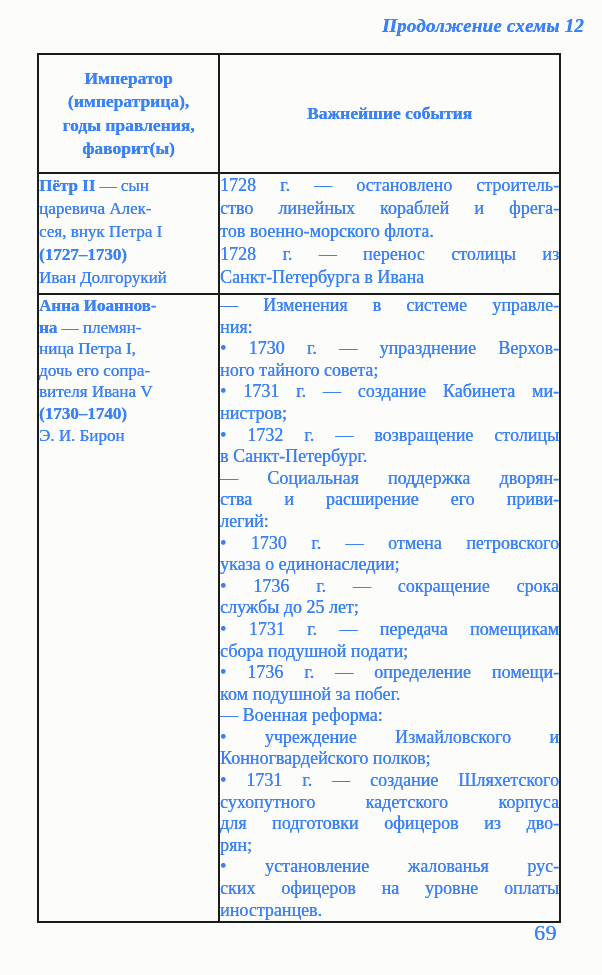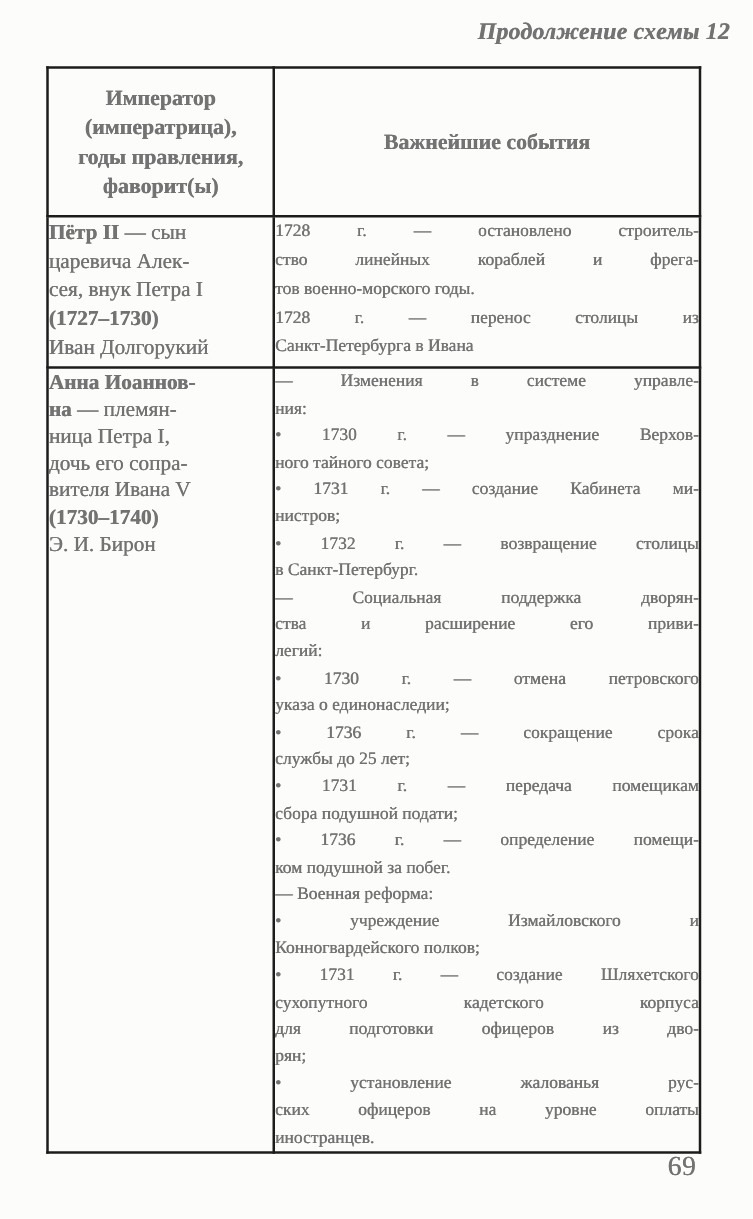--- a/index.html
+++ b/index.html
@@ -2,21 +2,21 @@
 <html><head>
 <meta charset="utf-8">
 <style>
   html, body { margin: 0; padding: 0; background: #ffffff; }
   .page {
     position: relative;
     width: 602px;
     height: 975px;
     background: #fcfcfa;
     font-family: "Liberation Serif", "DejaVu Serif", serif;
-    color: #737373;
+    color: #3b82f6;
     overflow: hidden;
     text-shadow: 0.3px 0 0 currentColor; 
   }
   .note {
     position: absolute;
     top: 15px;
     right: 18px;
     font-style: italic;
     font-weight: bold;
     font-size: 19px;
@@ -40,21 +40,21 @@
   thead tr { height: 119px; }
   th {
     font-weight: bold;
     font-size: 17.5px;
     text-align: center;
     vertical-align: middle !important;
   }
   .hline { line-height: 23.2px; }
   tbody tr.row-0 { height: 121px; }
   .ruler-cell { padding: 6px 6px 0 12px; font-size: 17px; }
-  .events-cell { padding: 6px 8px 0 9px; font-size: 14px; }
+  .events-cell { padding: 6px 8px 0 9px; font-size: 18px; }
   .row-0 .rline, .row-0 .eline { line-height: 23px; }
   .row-1 .rline, .row-1 .eline { line-height: 21.6px; }
   .rline { white-space: nowrap; }
   .eline { text-align: left; }
   .eline.j { text-align: justify; text-align-last: justify; }
   .b { font-weight: bold; }
   .pagenum {
     position: absolute;
     top: 920px;
     right: 45px;
@@ -94,21 +94,21 @@
           <td class="ruler-cell">
             <div class="rline"><span class="b">Пётр II</span><span> — сын</span></div>
             <div class="rline"><span>царевича Алек-</span></div>
             <div class="rline"><span>сея, внук Петра I</span></div>
             <div class="rline"><span class="b">(1727–1730)</span></div>
             <div class="rline"><span>Иван Долгорукий</span></div>
           </td>
           <td class="events-cell">
             <div class="eline j">1728 г. — остановлено строитель-</div>
             <div class="eline j">ство линейных кораблей и фрега-</div>
-            <div class="eline">тов военно-морского годы.</div>
+            <div class="eline">тов военно-морского флота.</div>
             <div class="eline j">1728 г. — перенос столицы из</div>
             <div class="eline">Санкт-Петербурга в Ивана</div>
           </td>
         </tr>
         <tr class="row-1">
           <td class="ruler-cell">
             <div class="rline"><span class="b">Анна Иоаннов-</span></div>
             <div class="rline"><span class="b">на</span><span> — племян-</span></div>
             <div class="rline"><span>ница Петра I,</span></div>
             <div class="rline"><span>дочь его сопра-</span></div>

